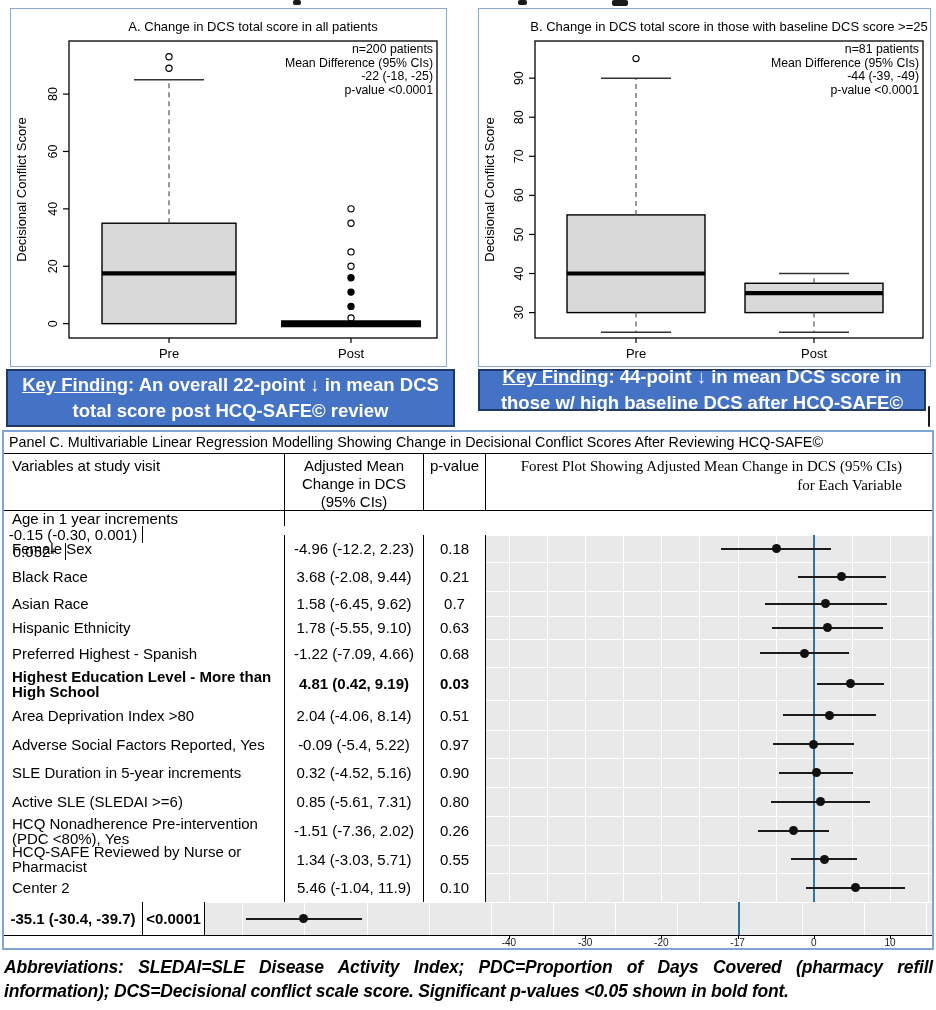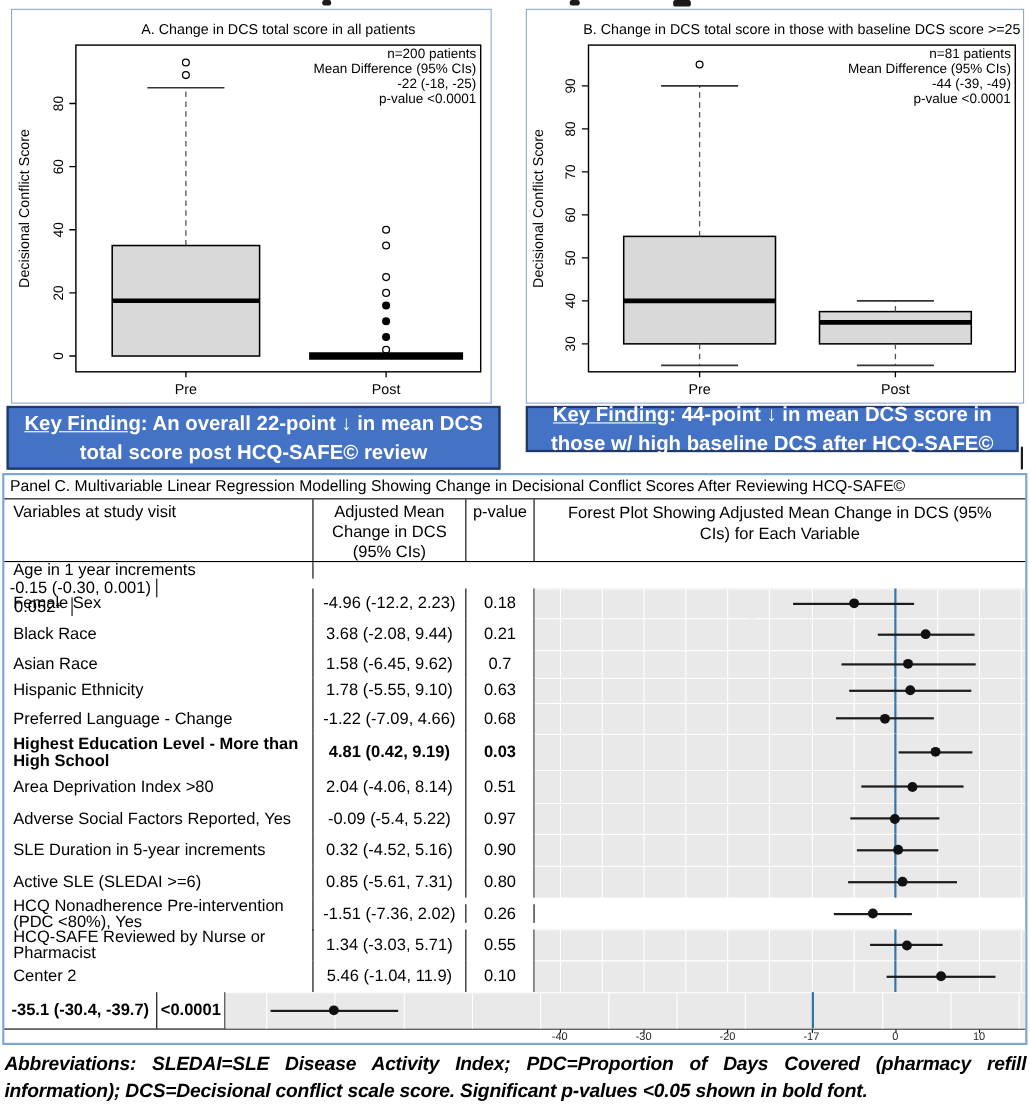--- a/index.html
+++ b/index.html
@@ -20,21 +20,21 @@
 
   .panel-c { position:absolute; left:2px; top:430px; width:932px;
              border:2px solid #7EA6D4; background:#fff; }
   .pc-title { height:22px; font-size:14.3px; padding:2px 0 0 5px;
               border-bottom:1px solid #000; white-space:nowrap; overflow:hidden; }
   .pc-header { display:flex; height:57px; border-bottom:1.5px solid #000; font-size:15px; }
   .pc-header > div { padding-top:3px; }
   .hc1 { width:281px; padding-left:8px; border-right:1px solid #000; }
   .hc2 { width:139px; border-right:1px solid #000; text-align:center; line-height:18px; padding:3px 6px 0 6px; }
   .hc3 { width:62px; border-right:1px solid #000; text-align:center; }
-  .hc4 { flex:1; text-align:center; line-height:19px; padding:3px 30px 0 30px; }
+  .hc4 { flex:1; text-align:right; line-height:19px; padding:3px 30px 0 30px;font-family:Liberation Serif, serif; }
 
   .pc-body { position:relative; border-bottom:1.5px solid #000; }
   .pc-row { display:flex; width:100%; }
   .c1 { width:281px; border-right:1px solid #000; display:flex; align-items:center;
         font-size:15px; line-height:15px; padding:0 4px 0 8px; }
   .c2 { width:139px; border-right:1px solid #000; display:flex; align-items:center;
         justify-content:center; font-size:15px; }
   .c3 { width:62px; border-right:1px solid #000; display:flex; align-items:center;
         justify-content:center; font-size:15px; }
   .c3 sup { font-size:10px; }
@@ -271,21 +271,21 @@
             <div class="fgrid" style="left: 73.5043%;"></div>
             <div class="fgrid" style="left: 82.0513%;"></div>
             <div class="fgrid" style="left: 90.5983%;"></div>
             <div class="fgrid" style="left: 99.1453%;"></div>
             <div class="fzero" style="left: calc(73.5043% - 1px);"></div>
             <div class="fci" style="left: 64.0171%; width: 25.0427%;"></div>
             <div class="fdot" style="left: calc(76.547% - 4.5px);"></div>
           </div>
         </div>
         <div class="pc-row" style="height: 28px;">
-          <div class="c1">Preferred Language - Change</div>
+          <div class="c1">Preferred Highest - Spanish</div>
           <div class="c2">-1.22 (-7.09, 4.66)</div>
           <div class="c3">0.68</div>
           <div class="c4">
             <div class="fgrid" style="left: 5.12821%;"></div>
             <div class="fgrid" style="left: 13.6752%;"></div>
             <div class="fgrid" style="left: 22.2222%;"></div>
             <div class="fgrid" style="left: 30.7692%;"></div>
             <div class="fgrid" style="left: 39.3162%;"></div>
             <div class="fgrid" style="left: 47.8632%;"></div>
             <div class="fgrid" style="left: 56.4103%;"></div>
@@ -402,21 +402,21 @@
             <div class="fgrid" style="left: 64.9573%;"></div>
             <div class="fgrid" style="left: 73.5043%;"></div>
             <div class="fgrid" style="left: 82.0513%;"></div>
             <div class="fgrid" style="left: 90.5983%;"></div>
             <div class="fgrid" style="left: 99.1453%;"></div>
             <div class="fzero" style="left: calc(73.5043% - 1px);"></div>
             <div class="fci" style="left: 63.9145%; width: 22.0855%;"></div>
             <div class="fdot" style="left: calc(74.9573% - 4.5px);"></div>
           </div>
         </div>
-        <div class="pc-row" style="height: 29px; align-items: center;">
+        <div class="pc-row" style="height: 29px;">
           <div class="c1">HCQ Nonadherence Pre-intervention (PDC &lt;80%), Yes</div>
           <div class="c2">-1.51 (-7.36, 2.02)</div>
           <div class="c3">0.26</div>
           <div class="c4">
             <div class="fgrid" style="left: 5.12821%;"></div>
             <div class="fgrid" style="left: 13.6752%;"></div>
             <div class="fgrid" style="left: 22.2222%;"></div>
             <div class="fgrid" style="left: 30.7692%;"></div>
             <div class="fgrid" style="left: 39.3162%;"></div>
             <div class="fgrid" style="left: 47.8632%;"></div>

